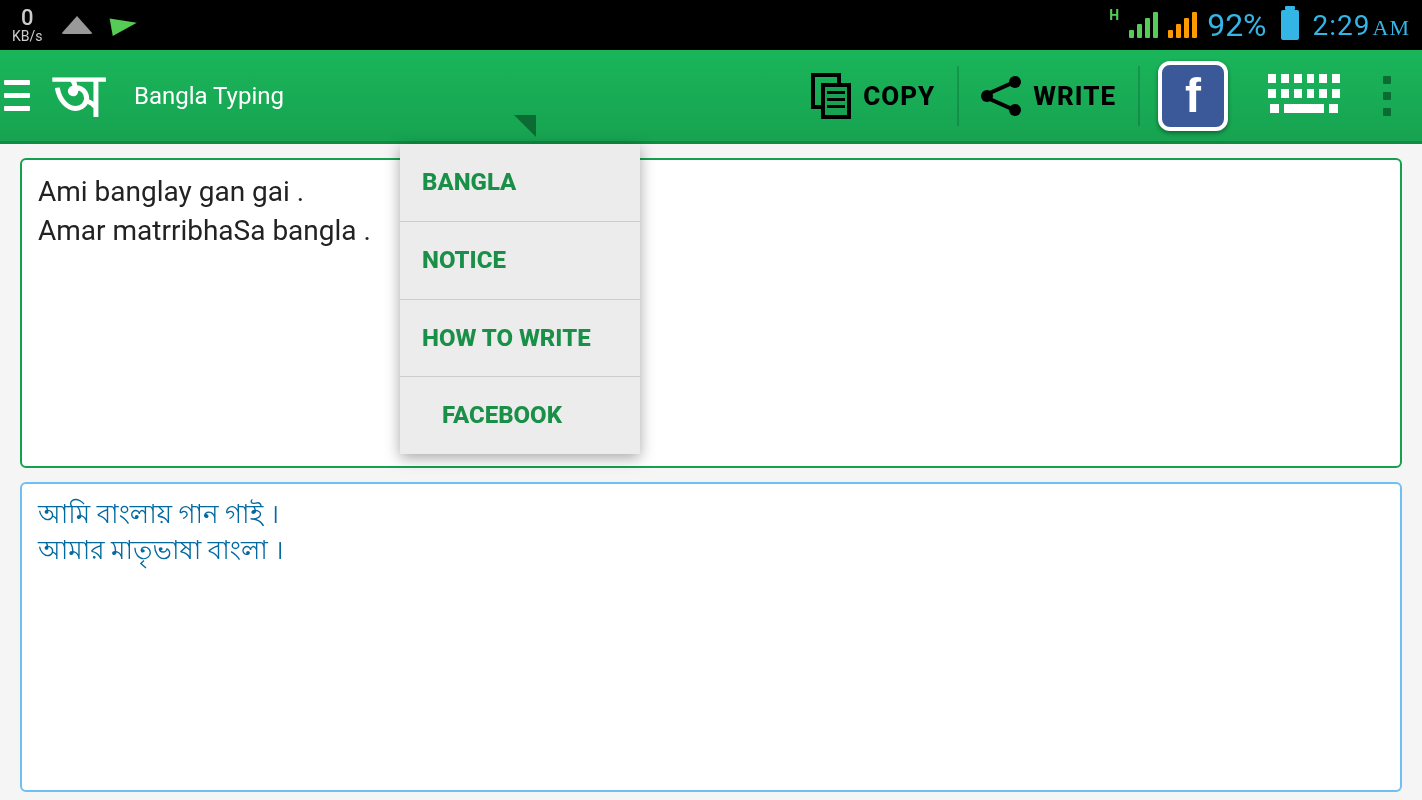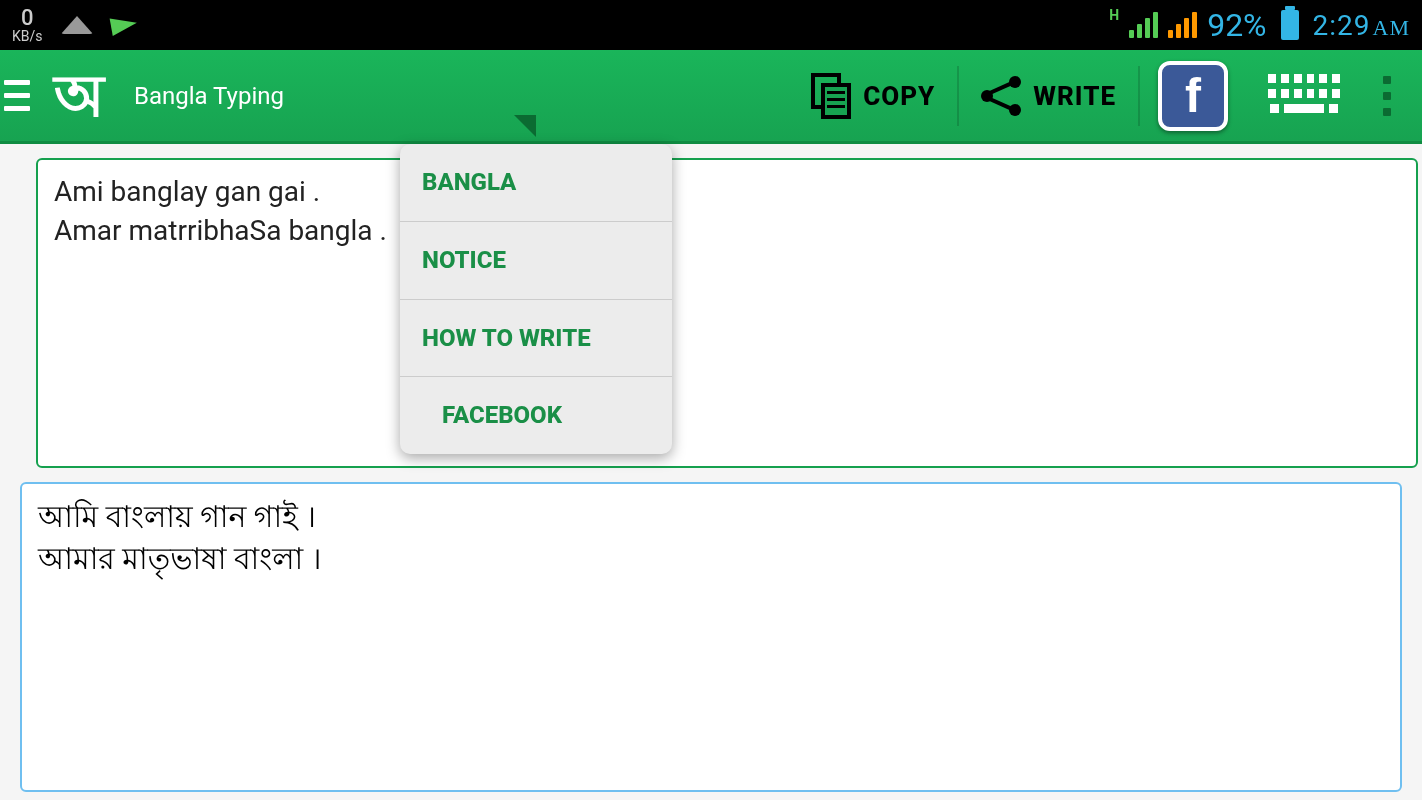--- a/index.html
+++ b/index.html
@@ -113,33 +113,32 @@
   .keyboard-ico .space{ width:40px; height:9px; background:#fff;}
   .overflow-btn { width:30px; display:flex; flex-direction:column; align-items:center; gap:8px; cursor:pointer; margin:0 10px;}
   .overflow-btn span{ width:8px; height:8px; background:#0b6b32; border-radius:1px;}
 
   
   .content { padding: 14px 20px; position:relative; }
   .text-box {
     width:100%; background:#fff; border:2px solid #15a04e; border-radius:6px;
     padding: 12px 16px; font-size:28px; color:#222; line-height:1.4;
   }
-  .text-box.top { height: 310px; margin-left: 16px; }
+  .text-box.top { height: 310px; }
   .text-box.bottom {
-    height: 310px; margin-top:14px; color:#000000; font-size:30px;
+    height: 310px; margin-top:14px; color:#0369a1; font-size:26px;
     border-color:#6fbff0; 
   }
 
   
   .dropdown {
-    position:absolute; left:400px; top:144px; width:272px;
+    position:absolute; left:400px; top:144px; width:240px;
     background:#ececec;
     box-shadow: 0 4px 14px rgba(0,0,0,0.35);
     z-index:50;
-    border-radius:10px;
   }
   .dropdown-item {
     padding: 24px 22px; font-size:24px; font-weight:800; color:#1a8f47;
     border-bottom:1px solid #ccc; cursor:pointer; line-height:1.2;
   }
   .dropdown-item:last-child{ border-bottom:none;padding-left:42px; }
 </style>
 </head>
 <body>
 

